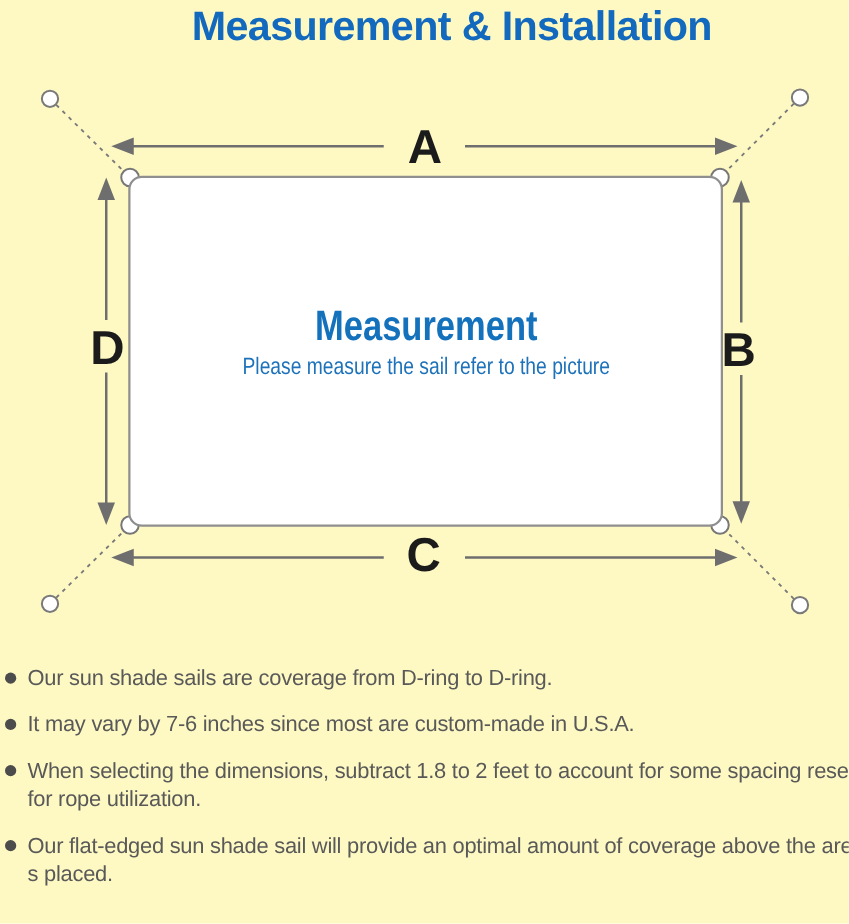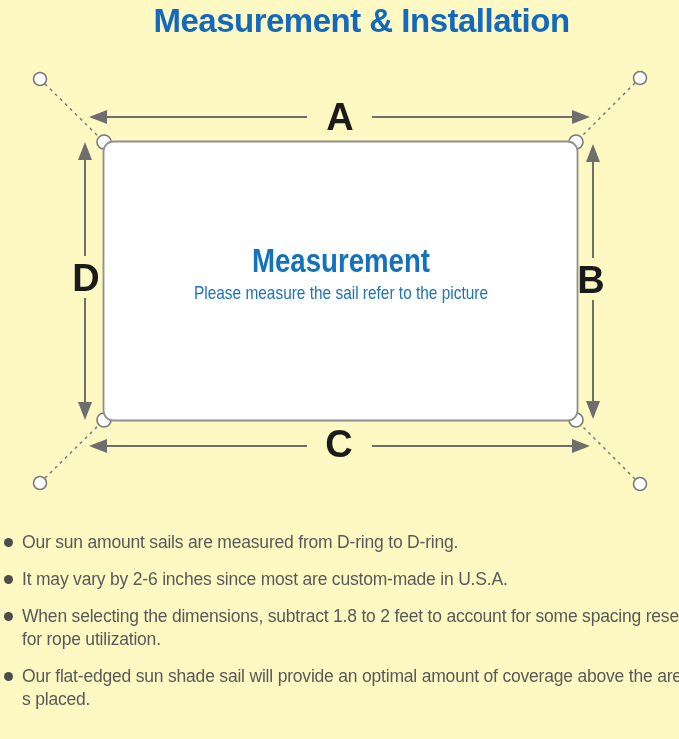--- a/index.html
+++ b/index.html
@@ -123,25 +123,25 @@
     <text x="339" y="457" font-size="38" font-weight="bold" fill="#1b1b1b" text-anchor="middle">C</text>
     <text x="86" y="291" font-size="38" font-weight="bold" fill="#1b1b1b" text-anchor="middle">D</text>
 
     <text x="341" y="272" font-size="34" font-weight="bold" fill="#1472bd" text-anchor="middle" textLength="178" lengthAdjust="spacingAndGlyphs">Measurement</text>
     <text x="341" y="299" font-size="19" fill="#1d72ba" text-anchor="middle" textLength="294" lengthAdjust="spacingAndGlyphs">Please measure the sail refer to the picture</text>
   </svg>
 
   <ul class="notes">
     <li>
       <span class="bullet-dot"></span>
-      <span>Our sun amount sails are measured from D-ring to D-ring.</span>
+      <span>Our sun shade sails are coverage from D-ring to D-ring.</span>
     </li>
     <li>
       <span class="bullet-dot"></span>
-      <span>It may vary by 2-6 inches since most are custom-made in U.S.A.</span>
+      <span>It may vary by 7-6 inches since most are custom-made in U.S.A.</span>
     </li>
     <li>
       <span class="bullet-dot"></span>
       <span>When selecting the dimensions, subtract 1.8 to 2 feet to account for some spacing reserved for rope utilization.</span>
     </li>
     <li>
       <span class="bullet-dot"></span>
       <span>Our flat-edged sun shade sail will provide an optimal amount of coverage above the area it’ s placed.</span>
     </li>
   </ul>

